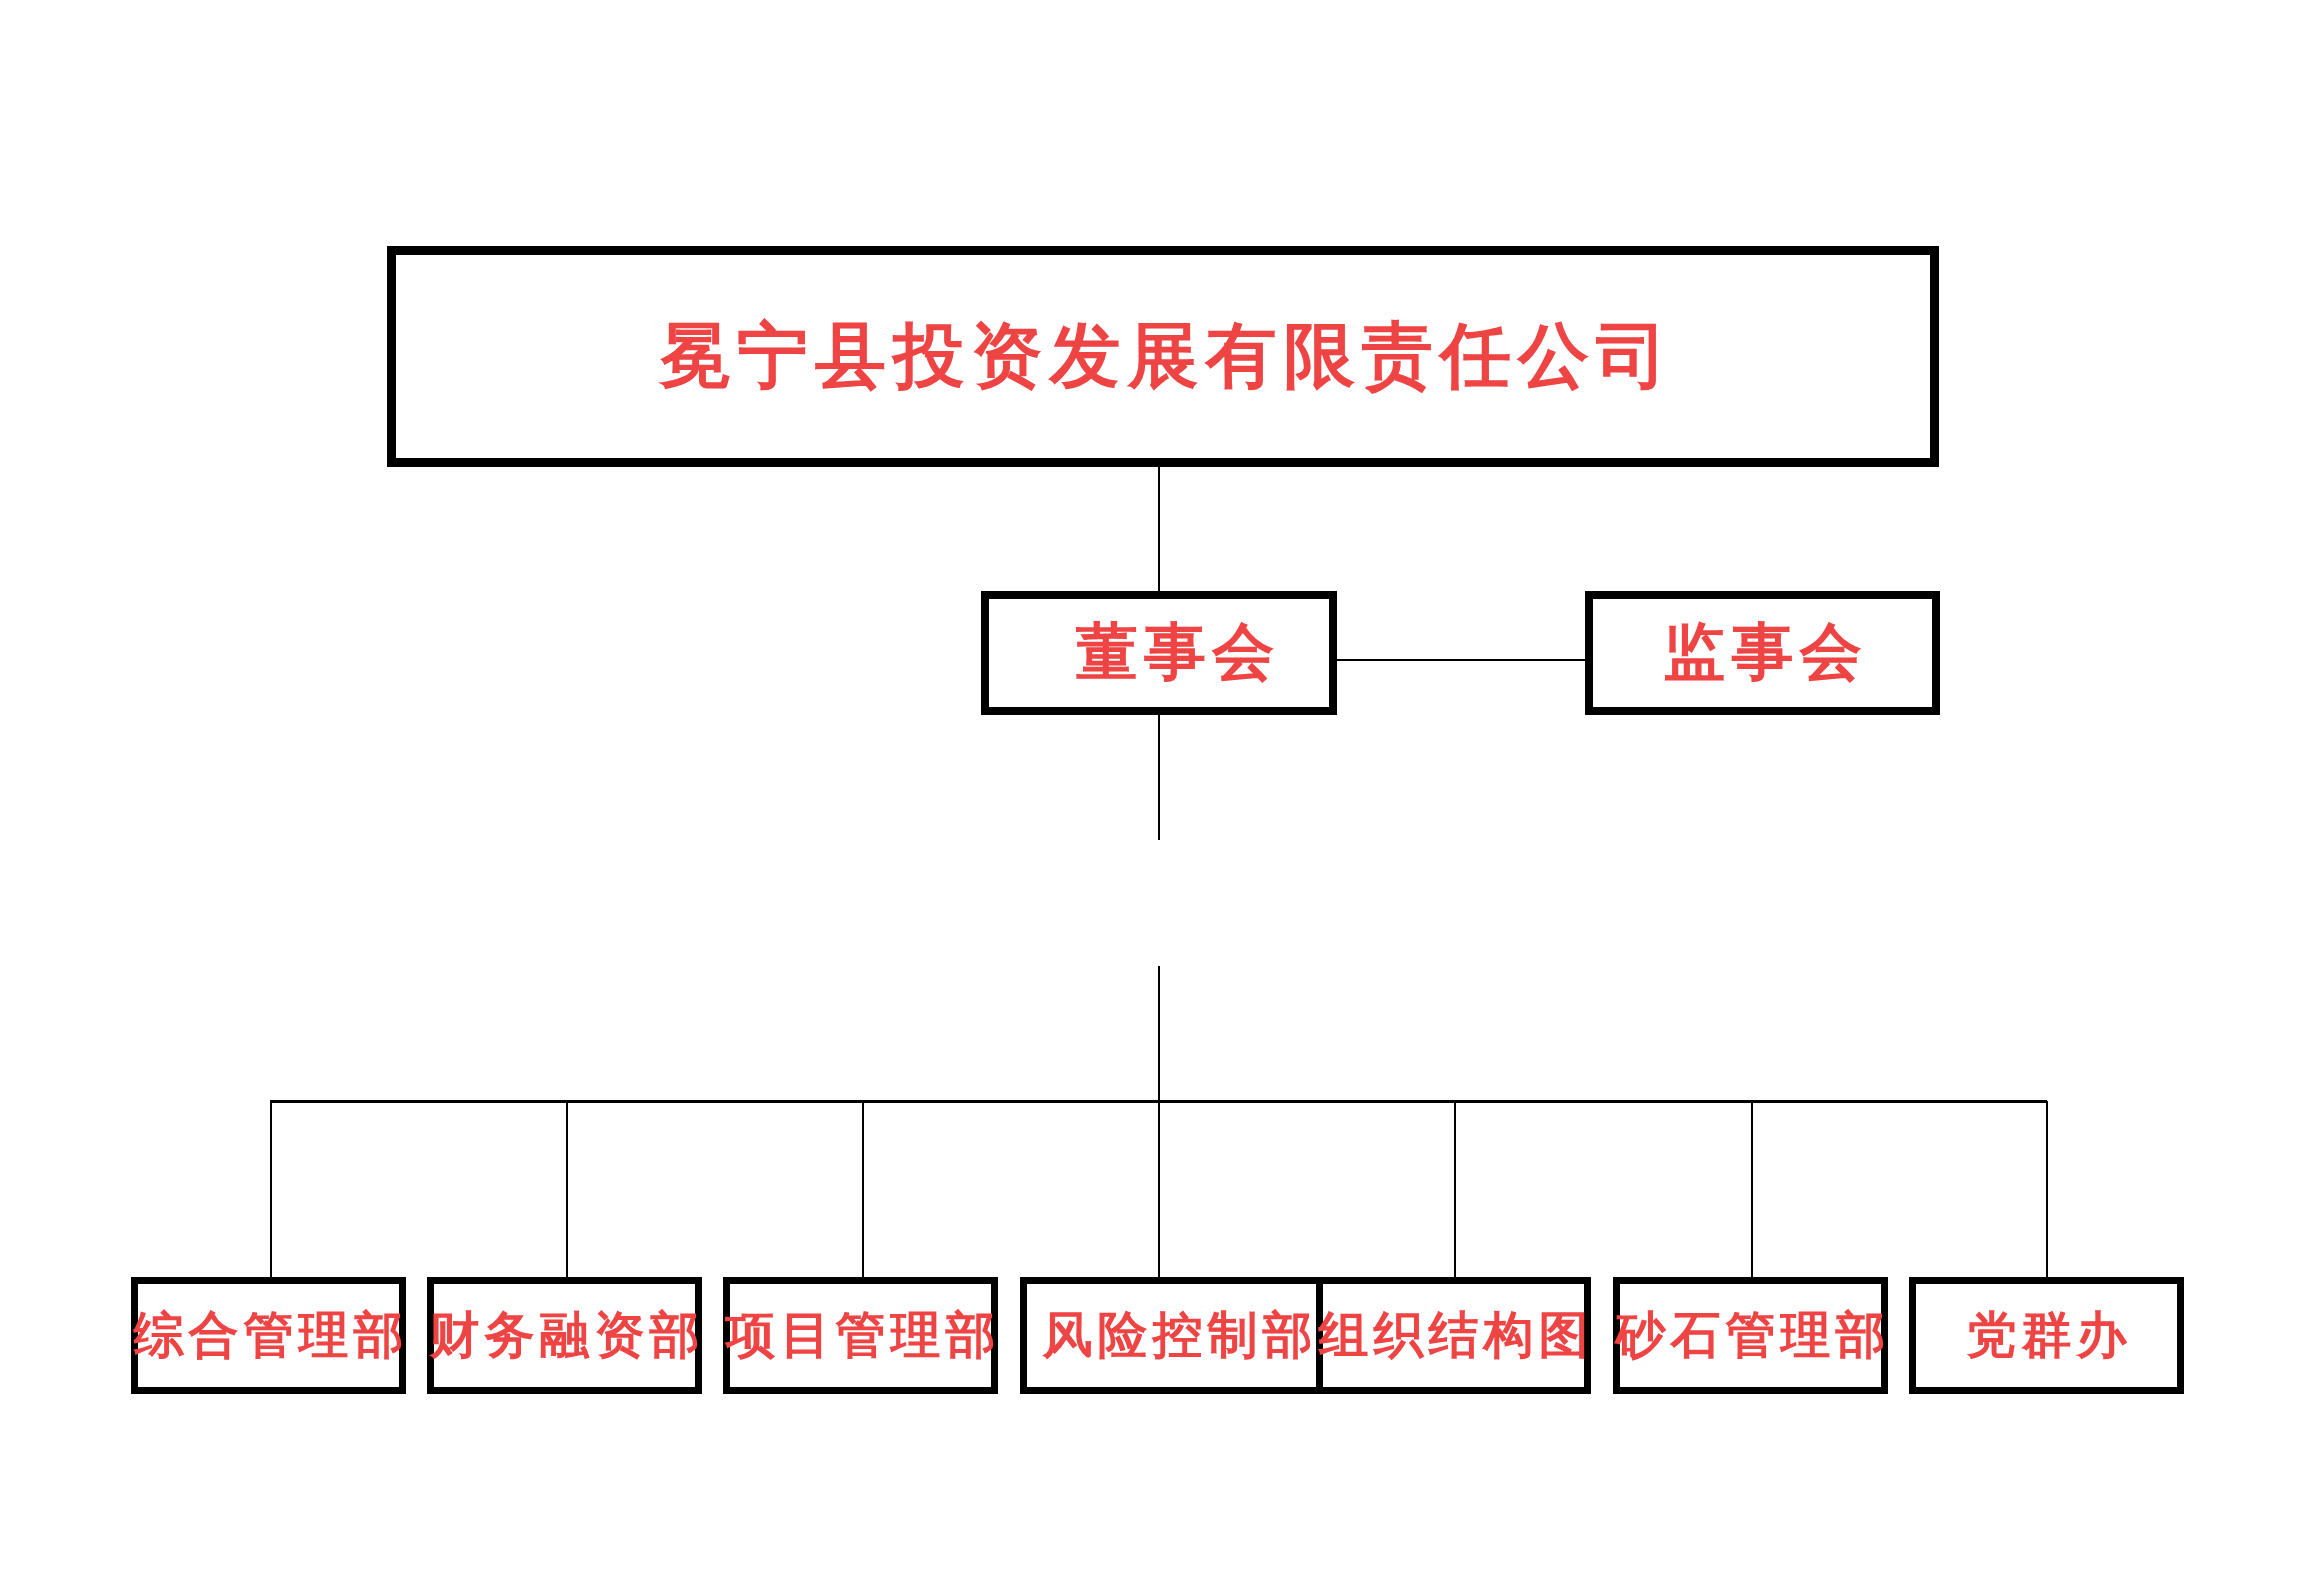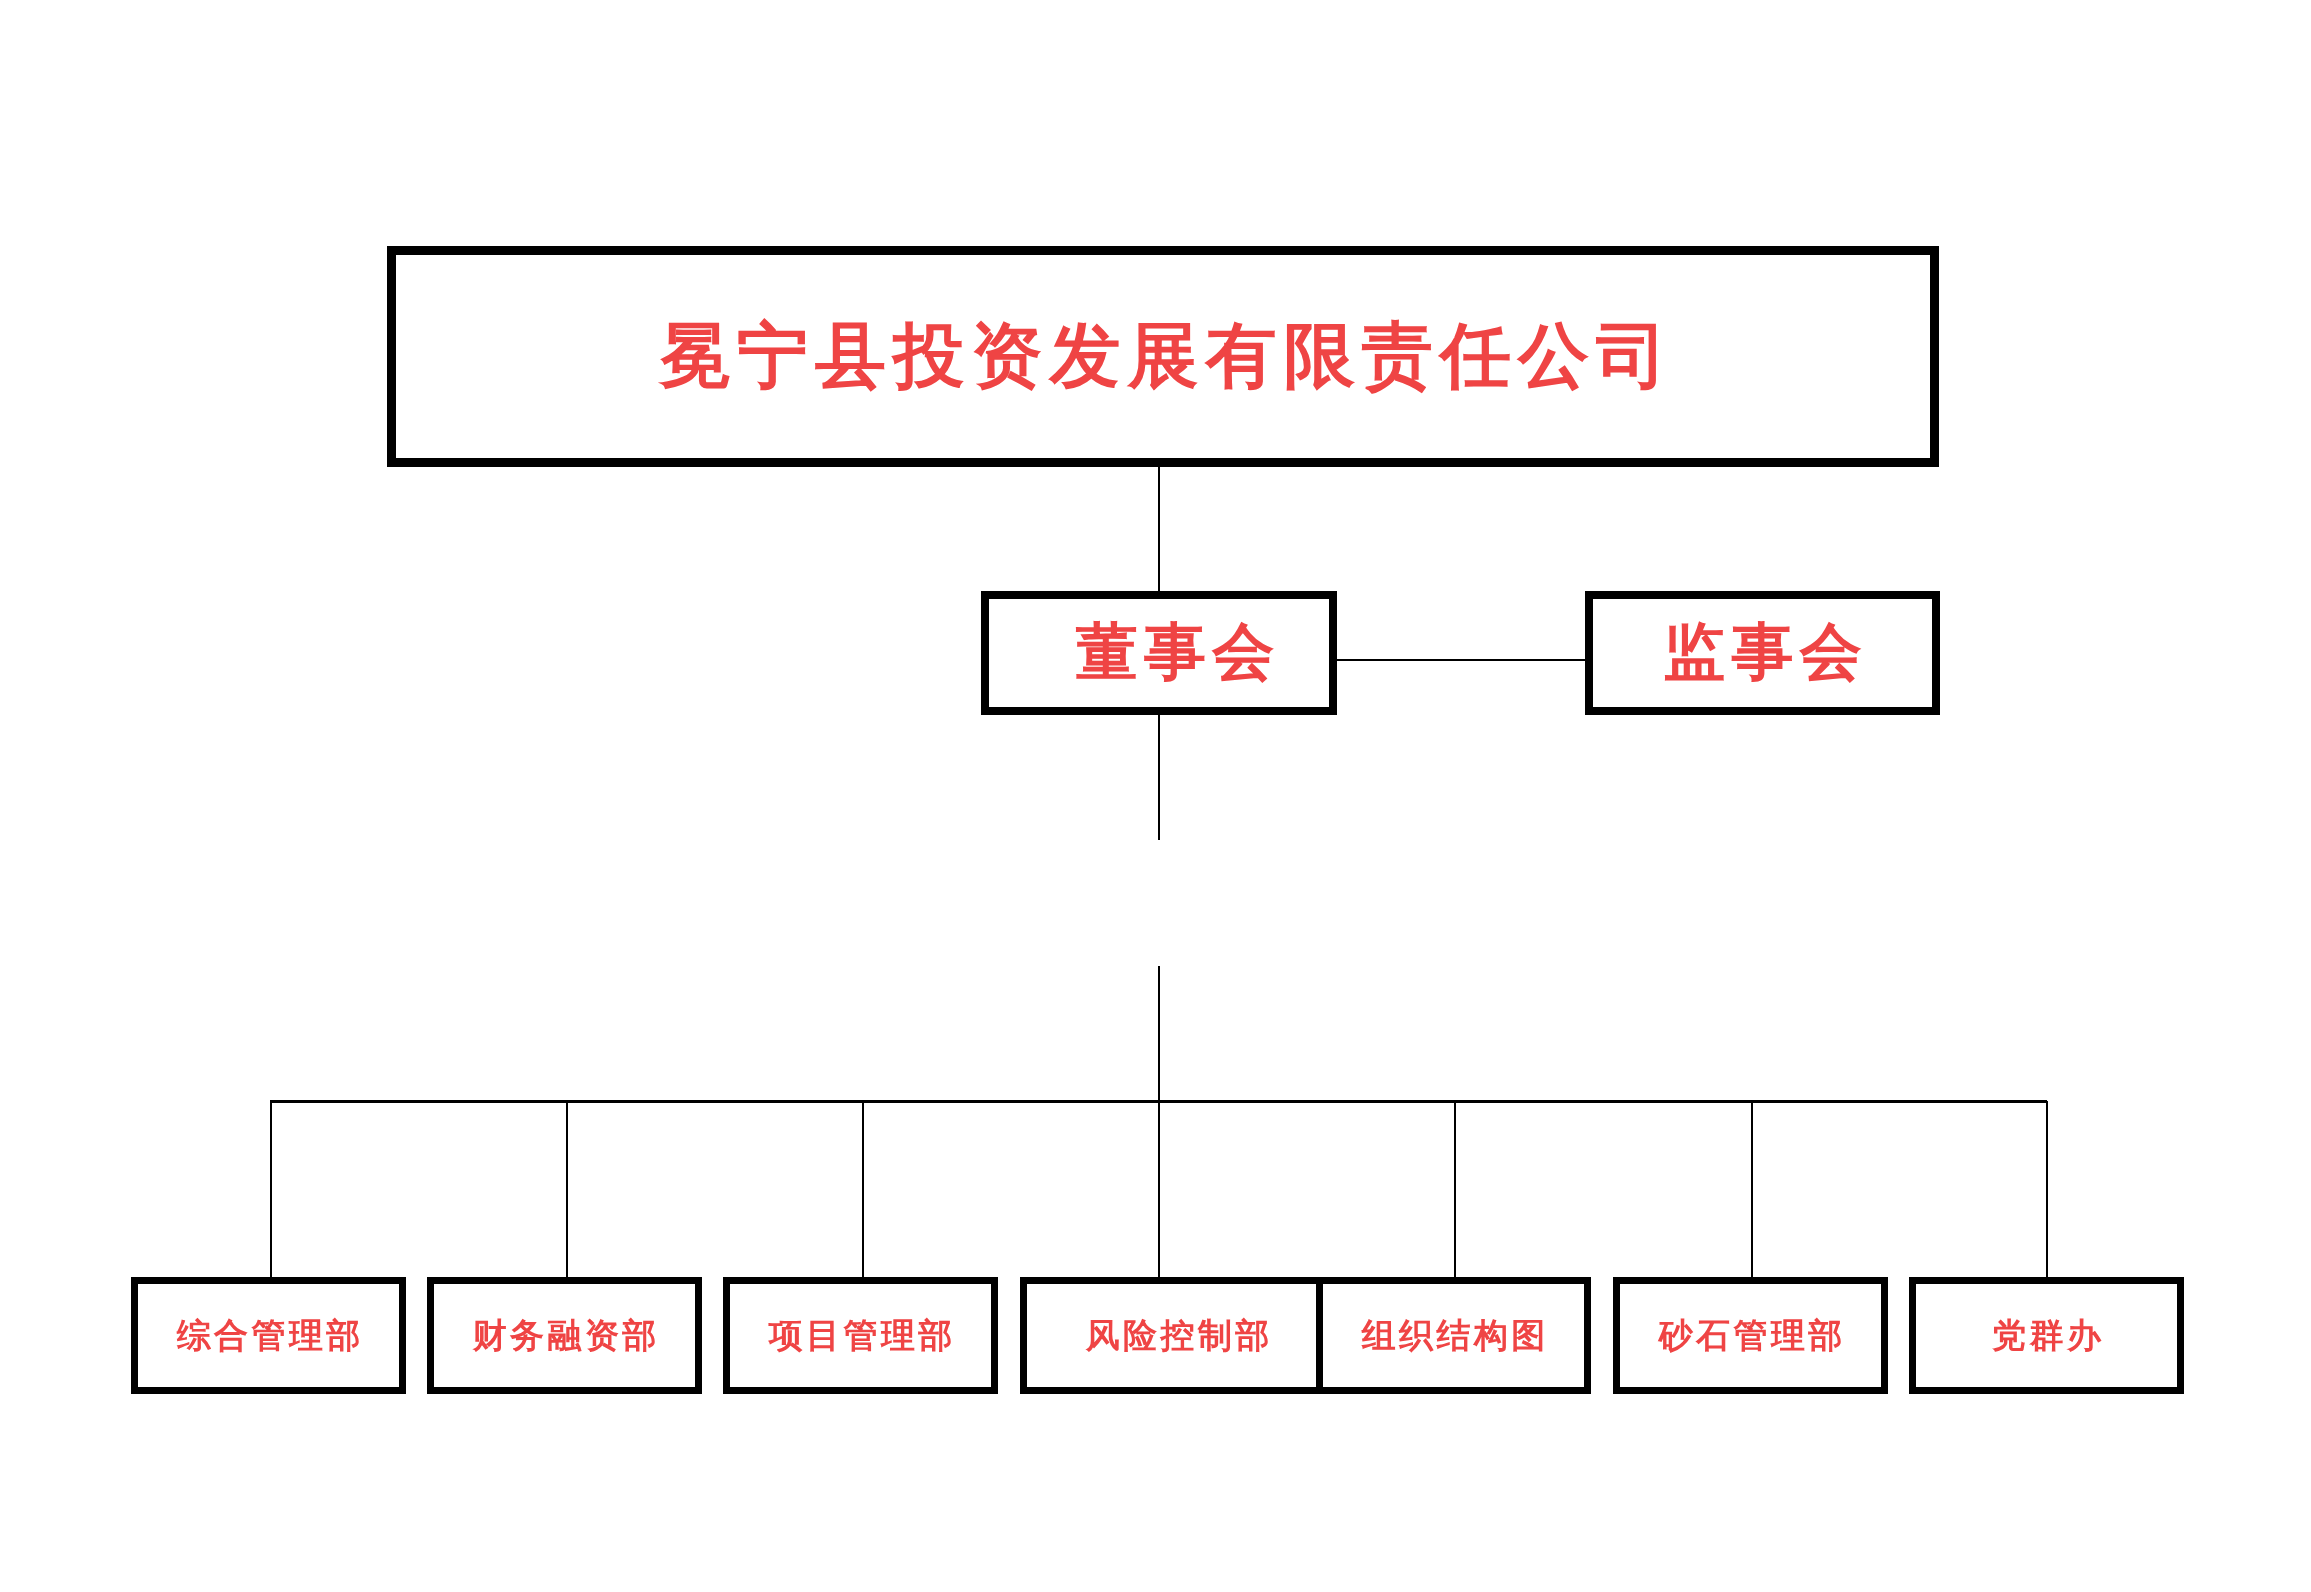--- a/index.html
+++ b/index.html
@@ -61,21 +61,21 @@
   #board-node .line,
   #supervisor-node .line,
   #manager-node .line { font-size: 62px; }
 
   
   .dept {
     top: 1277px;
     height: 117px;
     border-width: 7.5px;
   }
-  .dept .line { font-size: 34px; font-weight: 700; }
+  .dept .line { font-size: 50px; font-weight: 700; }
 
   
   .vline {
     position: absolute;
     width: 1.9px;
     background: #000000;
     z-index: 1;
   }
   .hline {
     position: absolute;

